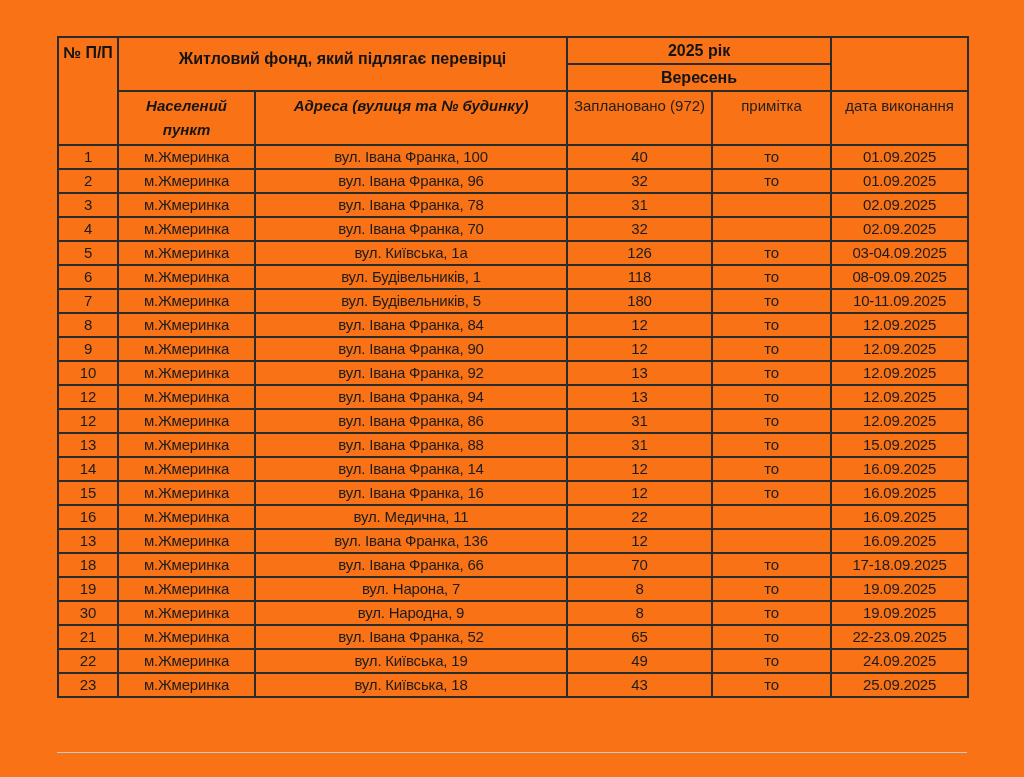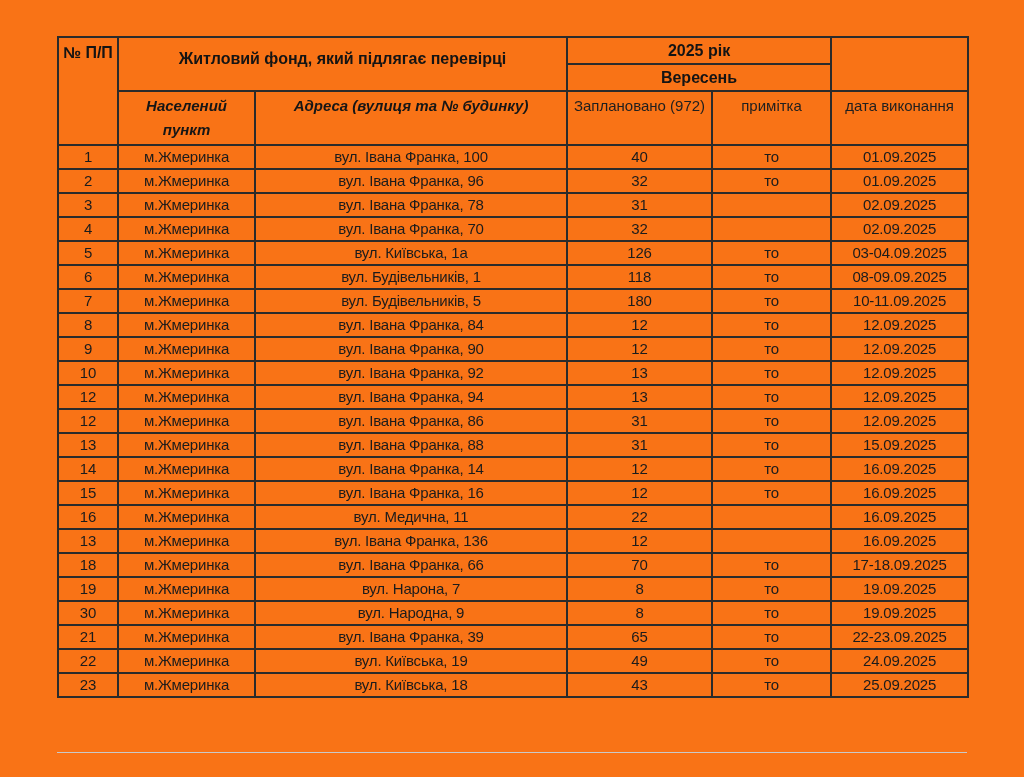--- a/index.html
+++ b/index.html
@@ -306,21 +306,21 @@
           <td class="cell-town">м.Жмеринка</td>
           <td class="cell-addr">вул. Народна, 9</td>
           <td class="cell-plan">8</td>
           <td class="cell-note">то</td>
           <td class="cell-date">19.09.2025</td>
         </tr>
 
         <tr>
           <td class="cell-num">21</td>
           <td class="cell-town">м.Жмеринка</td>
-          <td class="cell-addr">вул. Івана Франка, 39</td>
+          <td class="cell-addr">вул. Івана Франка, 52</td>
           <td class="cell-plan">65</td>
           <td class="cell-note">то</td>
           <td class="cell-date">22-23.09.2025</td>
         </tr>
 
         <tr>
           <td class="cell-num">22</td>
           <td class="cell-town">м.Жмеринка</td>
           <td class="cell-addr">вул. Київська, 19</td>
           <td class="cell-plan">49</td>

